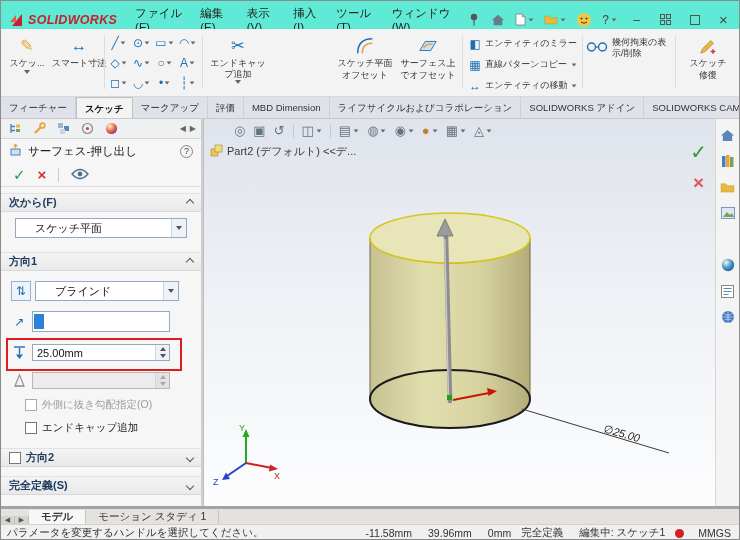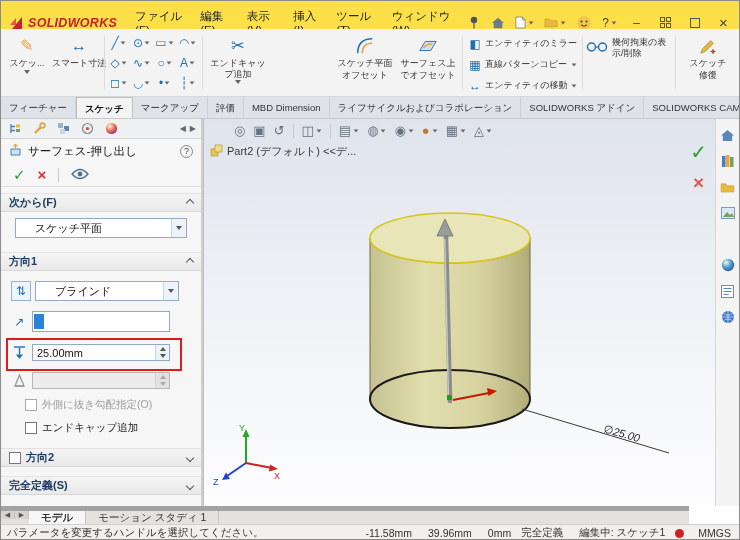--- a/index.html
+++ b/index.html
@@ -1,19 +1,19 @@
 <!DOCTYPE html>
 <html><head>
 <meta charset="utf-8">
 <style>
 *{margin:0;padding:0;box-sizing:border-box}
 body{font-family:"Liberation Sans","DejaVu Sans",sans-serif;background:#777}
 #app{position:relative;width:740px;height:540px;background:#fff;overflow:hidden;font-size:11px;color:#222;border:1px solid #8b8b8b}
 
-.titlebar{position:absolute;inset:0 0 auto 0;height:44px;background:#fde047;display:flex;align-items:center;border-bottom:1px solid #701a75}
+.titlebar{position:absolute;inset:0 0 auto 0;height:44px;background:#5eead4;display:flex;align-items:center;border-bottom:7px solid #701a75}
 .logo{display:flex;align-items:center;gap:3px;padding:0 10px 0 8px}
 .logo b{color:#c8202f;font-size:12.5px;letter-spacing:.3px;font-style:italic}
 .menus{display:flex}
 .menu{padding:5px 8px;font-size:11.5px;color:#222;cursor:default}
 .pin{margin:0 8px;display:flex;align-items:center}
 .tbright{margin-left:auto;display:flex;align-items:center;gap:2px;padding-right:2px}
 .tbtn{height:24px;display:flex;align-items:center;justify-content:center;color:#555;padding:0 4px;gap:2px}
 .wbtn{width:27px;height:26px;display:flex;align-items:center;justify-content:center;color:#444;font-size:12px}
 .caret{width:0;height:0;border-left:3.5px solid transparent;border-right:3.5px solid transparent;border-top:4px solid #666}
 .caret.s{transform:scale(.8)}
@@ -75,21 +75,21 @@
 .hudsep{width:1px;height:14px;background:#c3cad2}
 .hudi{display:flex;align-items:center;gap:2px}
 .crumb{position:absolute;left:6px;top:25px;display:flex;gap:4px;font-size:11px;color:#3a3a3a}
 .confirm{position:absolute;right:10px;top:24px;display:flex;flex-direction:column;gap:13px;align-items:center}
 .okbig{color:#2ba12b;font-size:20px;font-weight:bold;line-height:18px}
 .xbig{color:#e25757;font-size:19px;font-weight:bold;line-height:18px}
 
 .taskpane{position:absolute;right:0;top:118px;width:24px;height:387px;background:#f4f4f4;border-left:1px solid #d6d6d6;display:flex;flex-direction:column;align-items:center;padding-top:8px;gap:10px}
 .tpi{width:18px;height:16px;display:flex;align-items:center;justify-content:center}
 
-.doctabs{position:absolute;left:0;top:505px;width:688px;height:18px;background:#e4e2df;border-top:5px solid #a3a3a3;display:flex;align-items:flex-start;font-size:10.5px}
+.doctabs{position:absolute;left:0;top:505px;width:740px;height:18px;background:#e4e2df;border-top:3px solid #a3a3a3;display:flex;align-items:flex-end;font-size:10.5px}
 .dnav{width:14px;display:flex;align-items:center;justify-content:center;font-size:7px;color:#555;background:#d6d4d1;border-right:1px solid #c2c0bd}
 .dtab{padding:0 12px;display:flex;align-items:center;color:#333;border-right:1px solid #c6c4c1}
 .dtab.active{background:#f7f7f7;font-weight:bold}
 .statusbar{position:absolute;left:0;top:523px;width:740px;height:17px;background:#f1f0ee;border-top:1px solid #d2d1cf;display:flex;align-items:center;font-size:10.5px;color:#333;padding:0 6px}
 .statusbar .msg{flex:1;white-space:nowrap;overflow:hidden}
 .sitem{margin-right:16px;white-space:nowrap}
 .reddot{width:9px;height:9px;border-radius:50%;background:#d22020;margin-right:14px;flex:none}
 </style>
 </head>
 <body>

